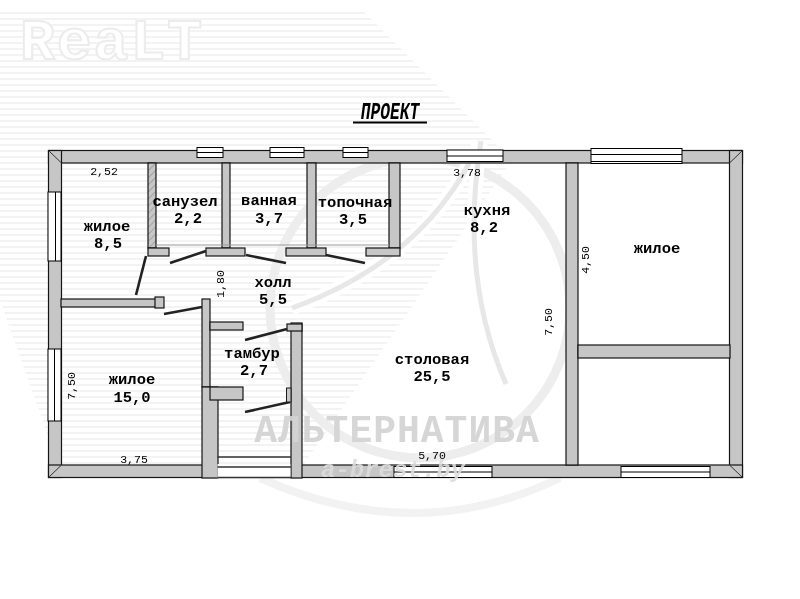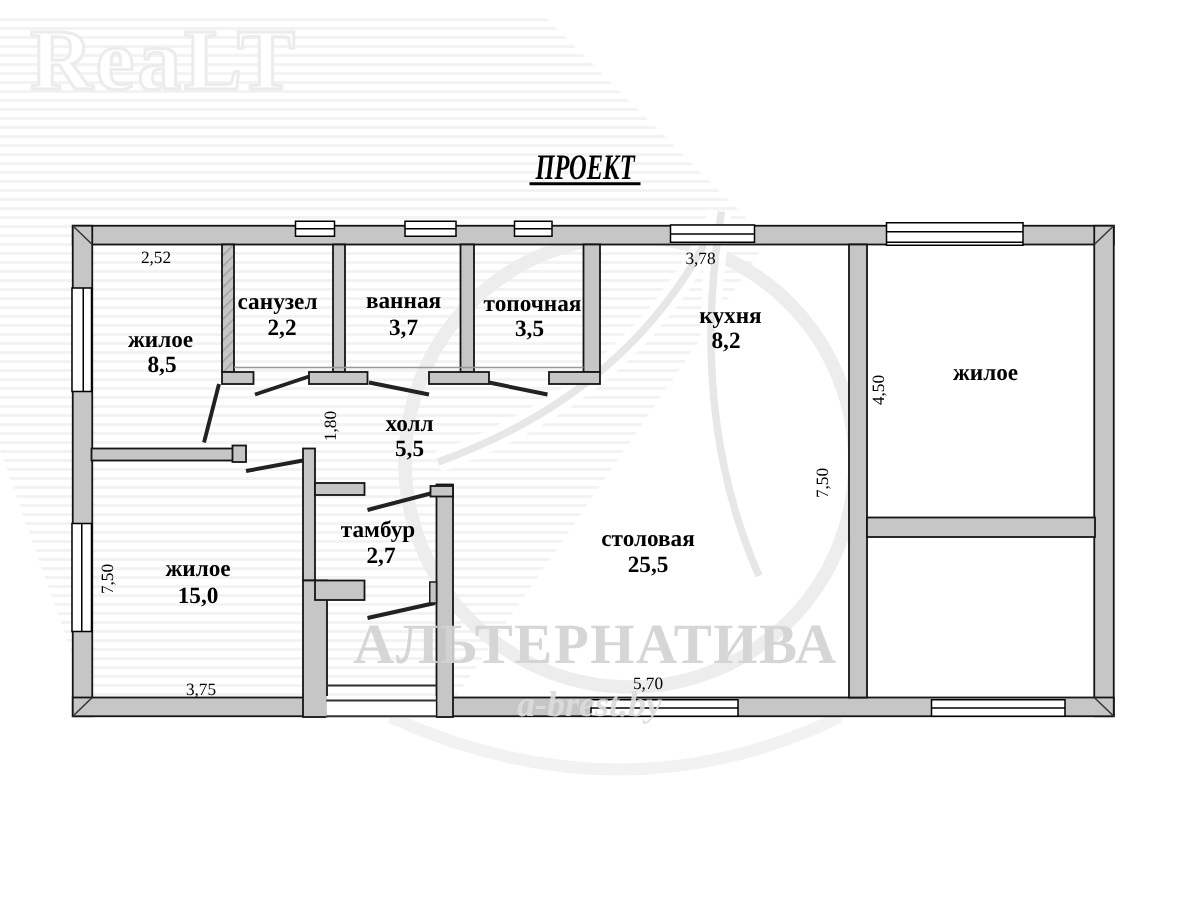--- a/index.html
+++ b/index.html
@@ -1,16 +1,16 @@
 <!DOCTYPE html>
 <html><head>
 <meta charset="utf-8">
 <style>
   html,body{margin:0;padding:0;background:#fff;}
-  #page{position:relative;width:800px;height:530px;overflow:hidden;font-family:Liberation Serif, serif;}
+  #page{position:relative;width:800px;height:530px;overflow:hidden;font-family:Liberation Mono, monospace;}
   svg{position:absolute;left:0;top:0;}
   .rl{font-weight:bold;font-size:15.5px;fill:#000;}
   .dm{font-size:11.5px;fill:#000;}
 </style>
 </head>
 <body>
 <div id="page">
 <svg width="800" height="599" viewBox="0 0 800 599">
 <defs>
   <pattern id="stripes" width="6" height="6" patternUnits="userSpaceOnUse">

